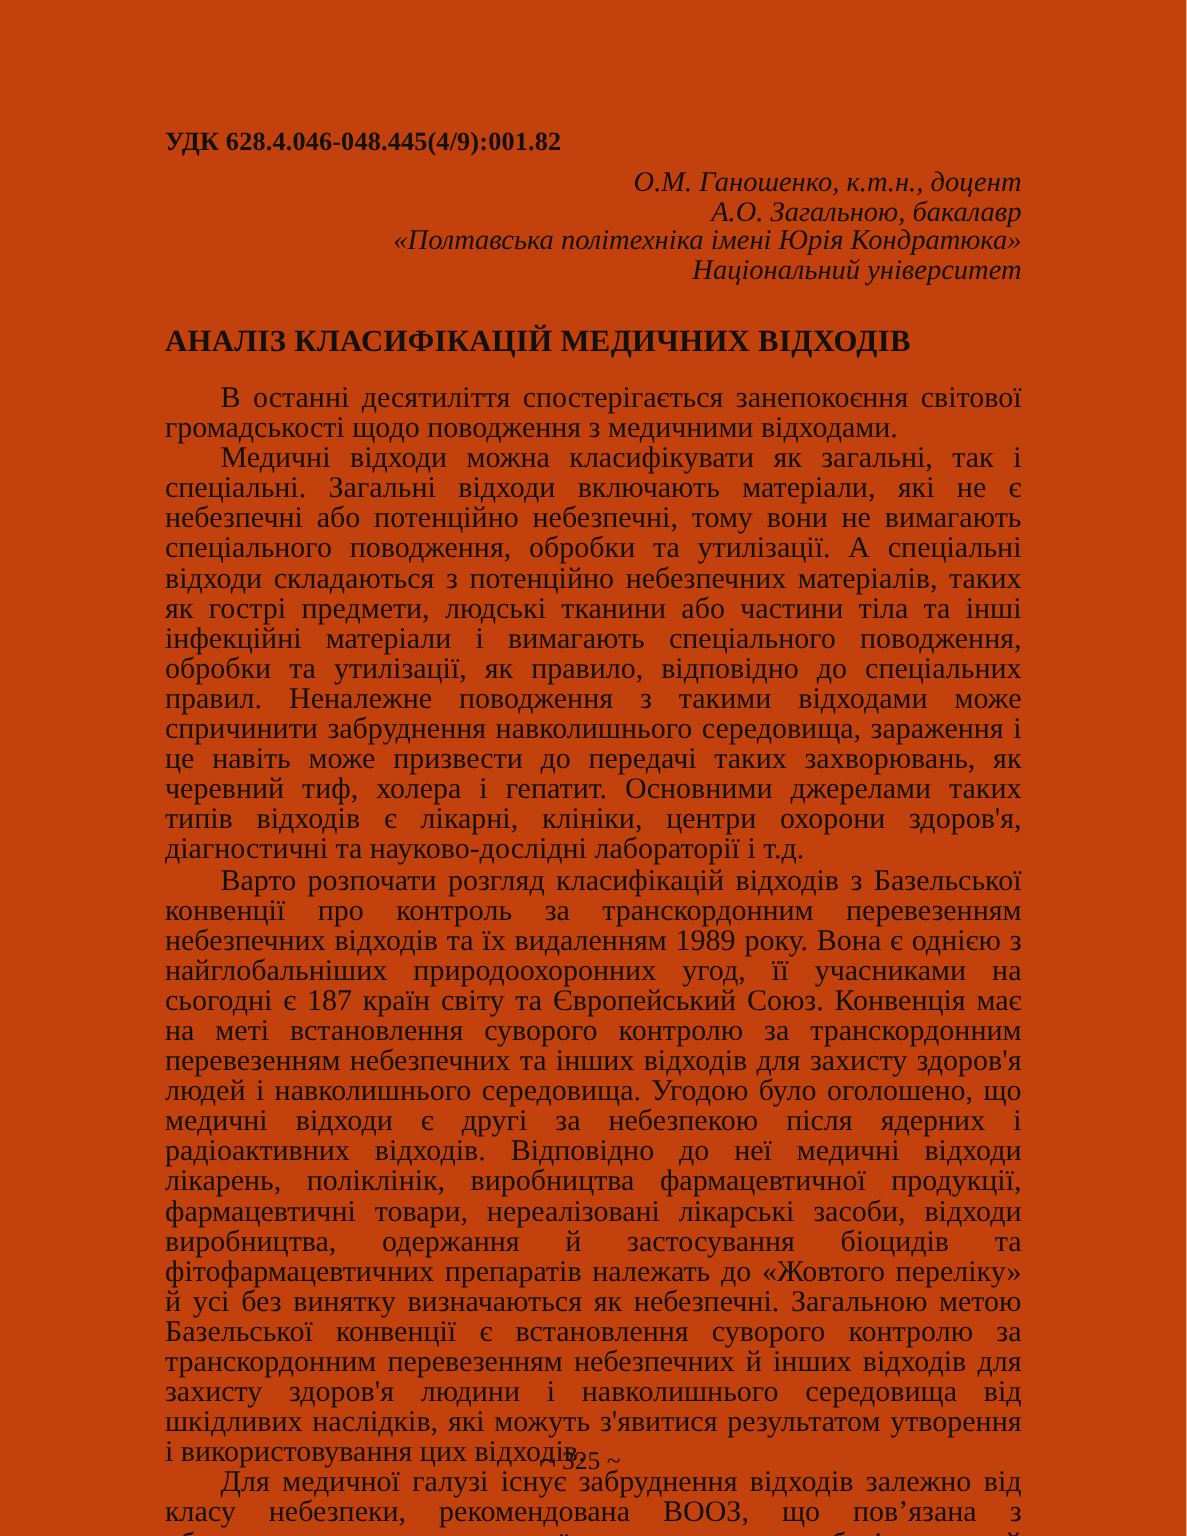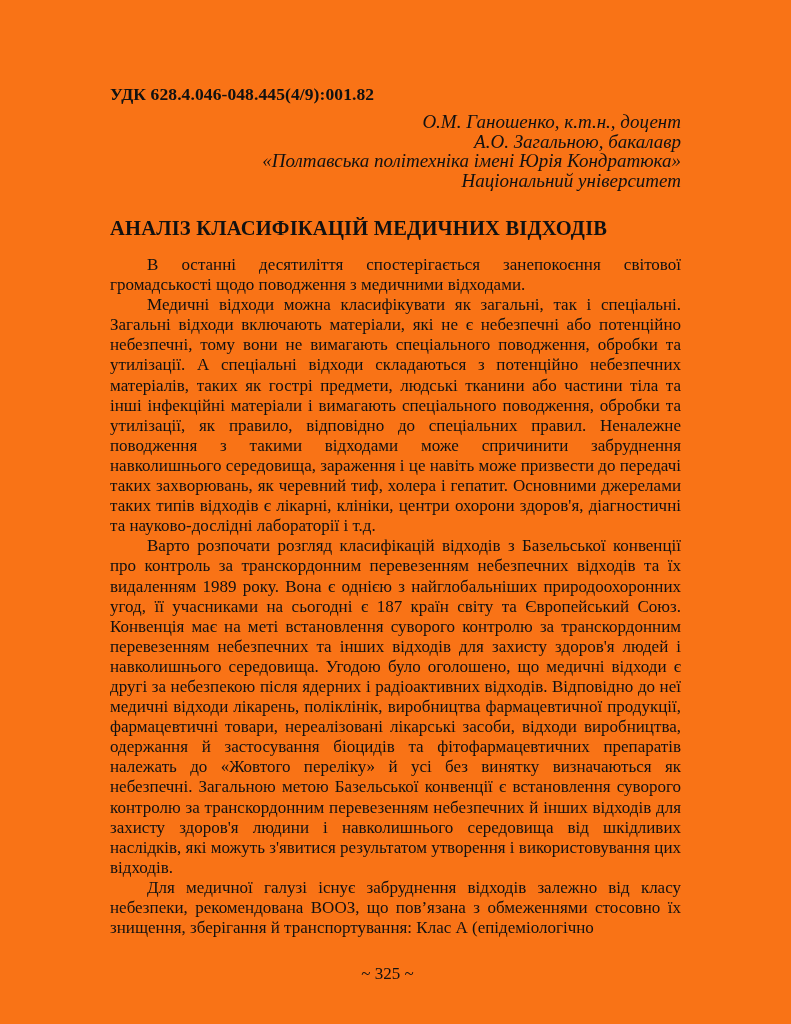--- a/index.html
+++ b/index.html
@@ -16,21 +16,21 @@
     font-family: "Liberation Serif", "DejaVu Serif", serif;
     color: #111111;
     -webkit-font-smoothing: antialiased;
   }
 
   .page {
     position: absolute;
     inset: 0;
     width: 791px;
     height: 1024px;
-    background: #f97316;
+    background: #c2410c;
   }
 
   .content {
     position: absolute;
     left: 110px;
     top: 0;
     width: 571px;
   }
 
   
@@ -74,21 +74,21 @@
 
   
   .body-text {
     padding-top: 14px;
   }
   .para {
     margin: 0;
     text-align: justify;
     text-justify: inter-word;
     text-indent: 37px;
-    font-size: 17px;
+    font-size: 20px;
     line-height: 20.1px;
     hyphens: none;
   }
 
   
   .folio {
     position: absolute;
     left: 0;
     right: 16px;
     top: 948px;

